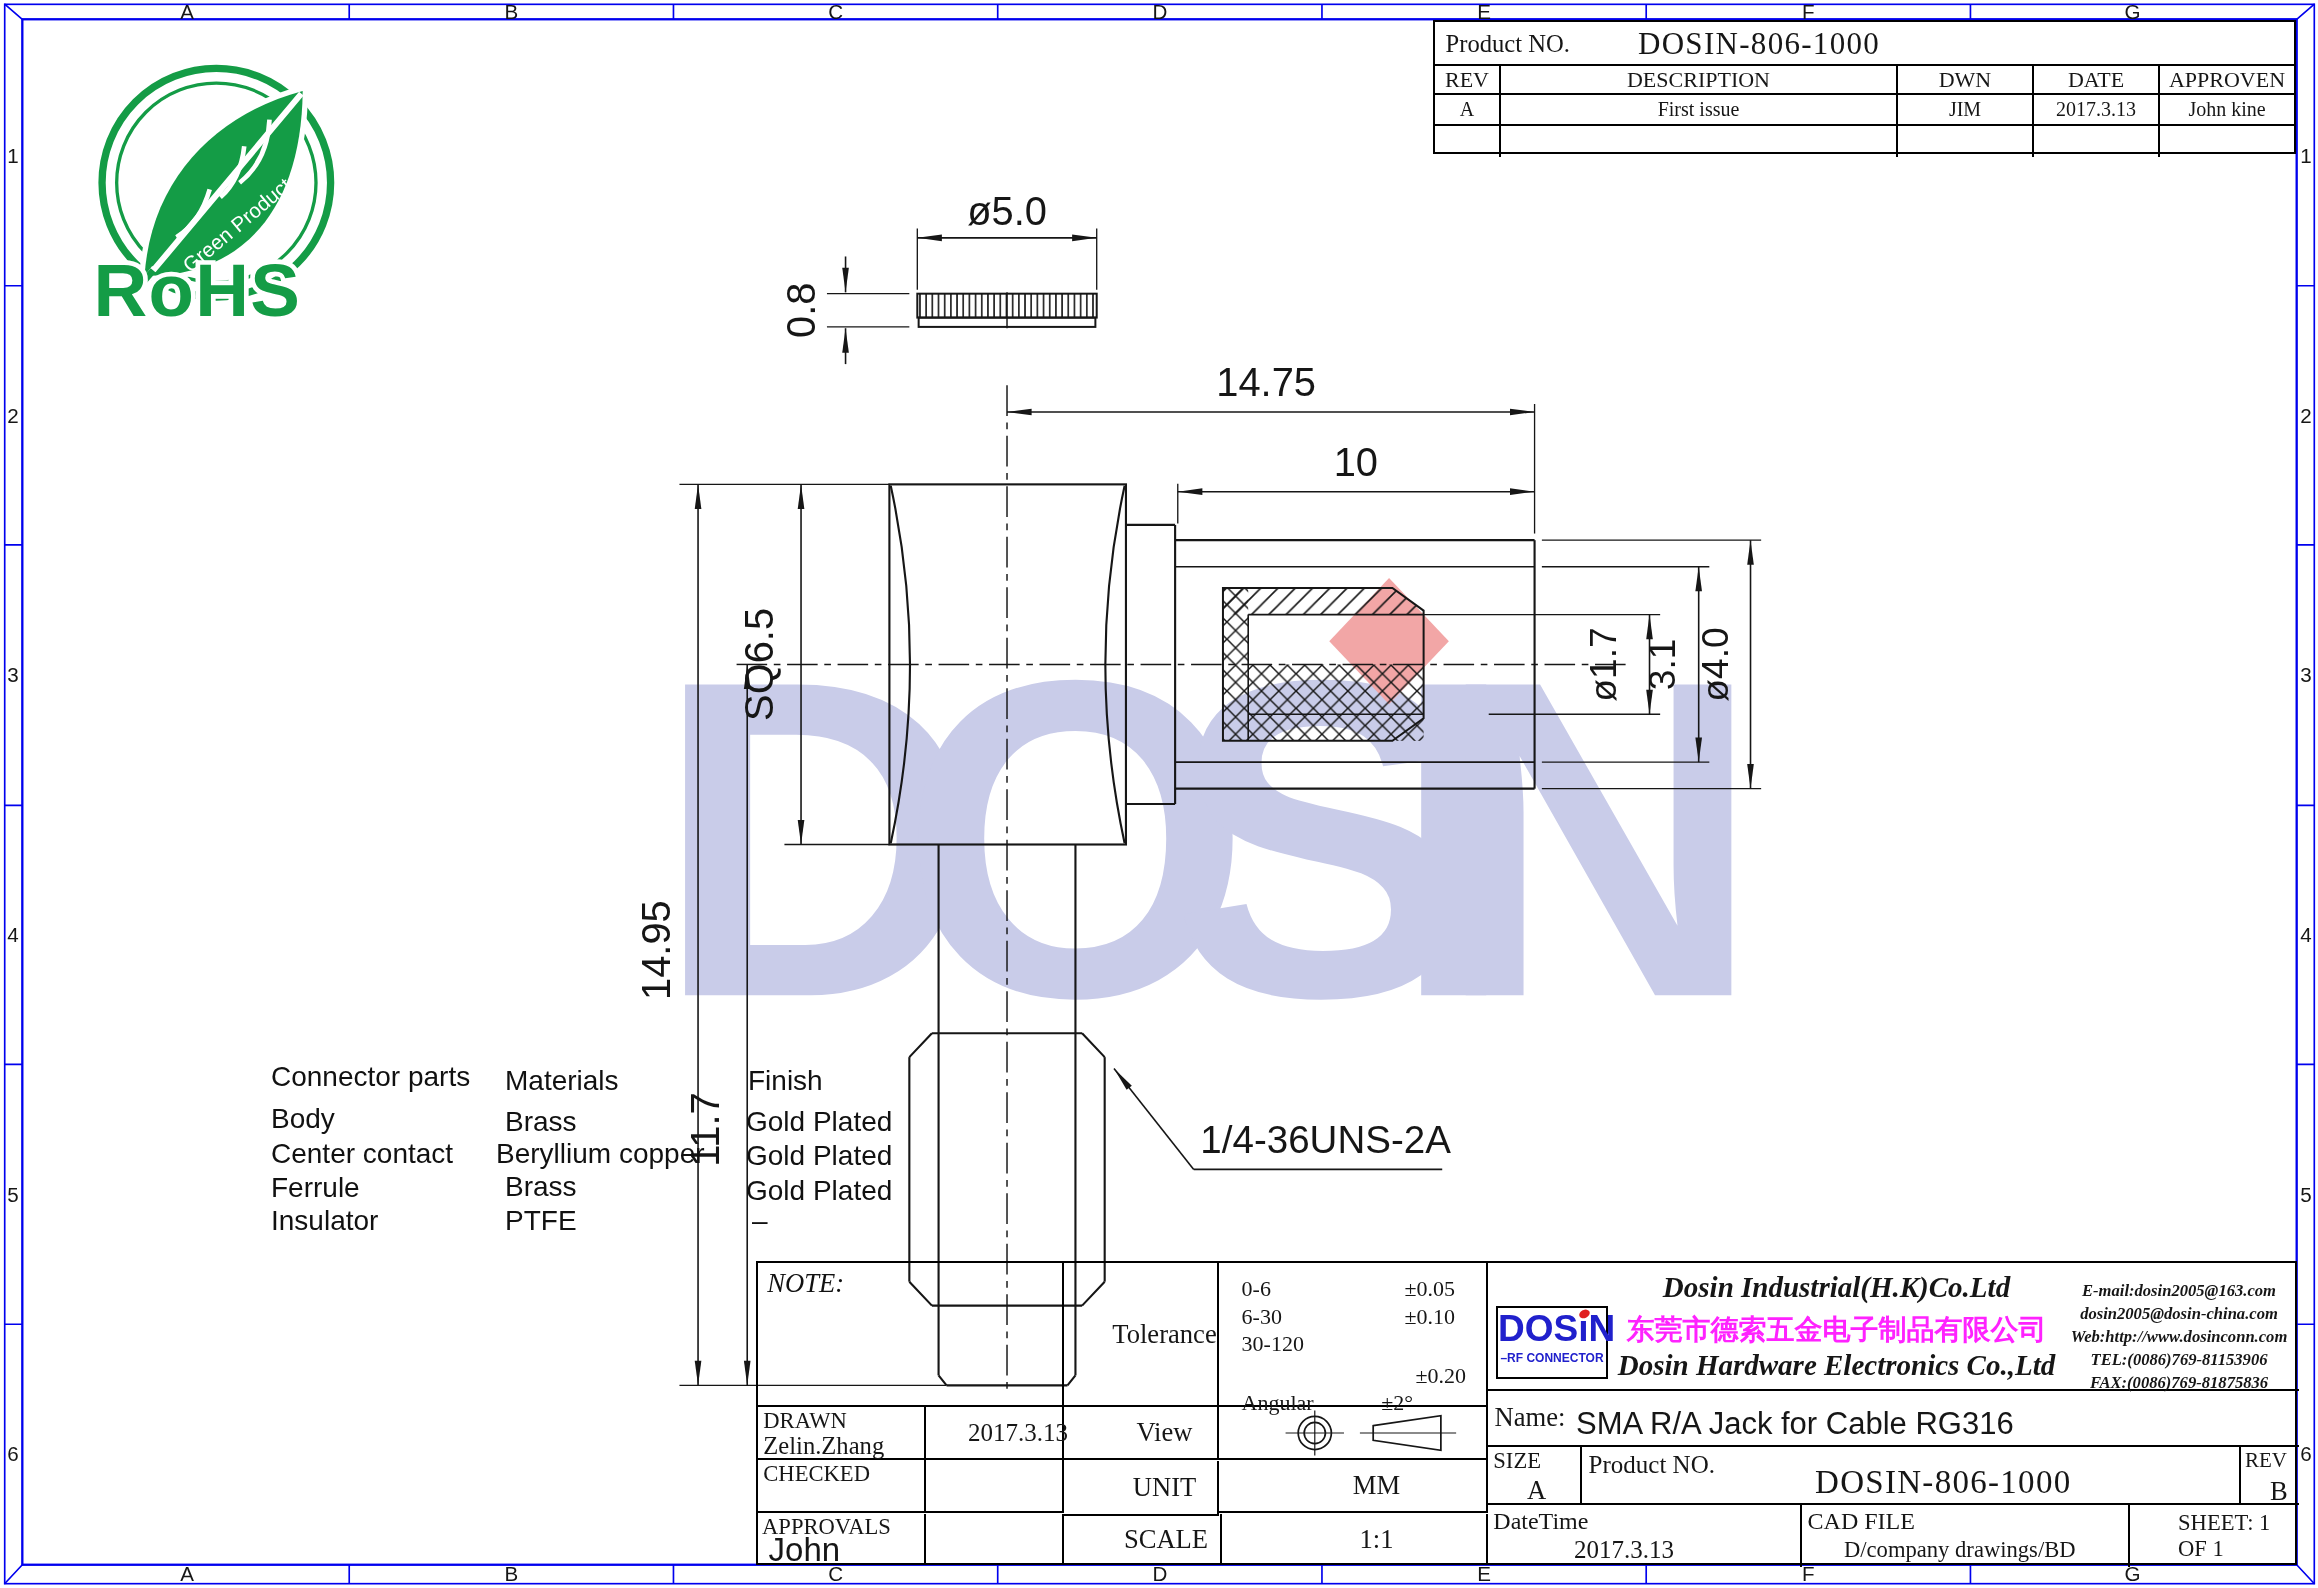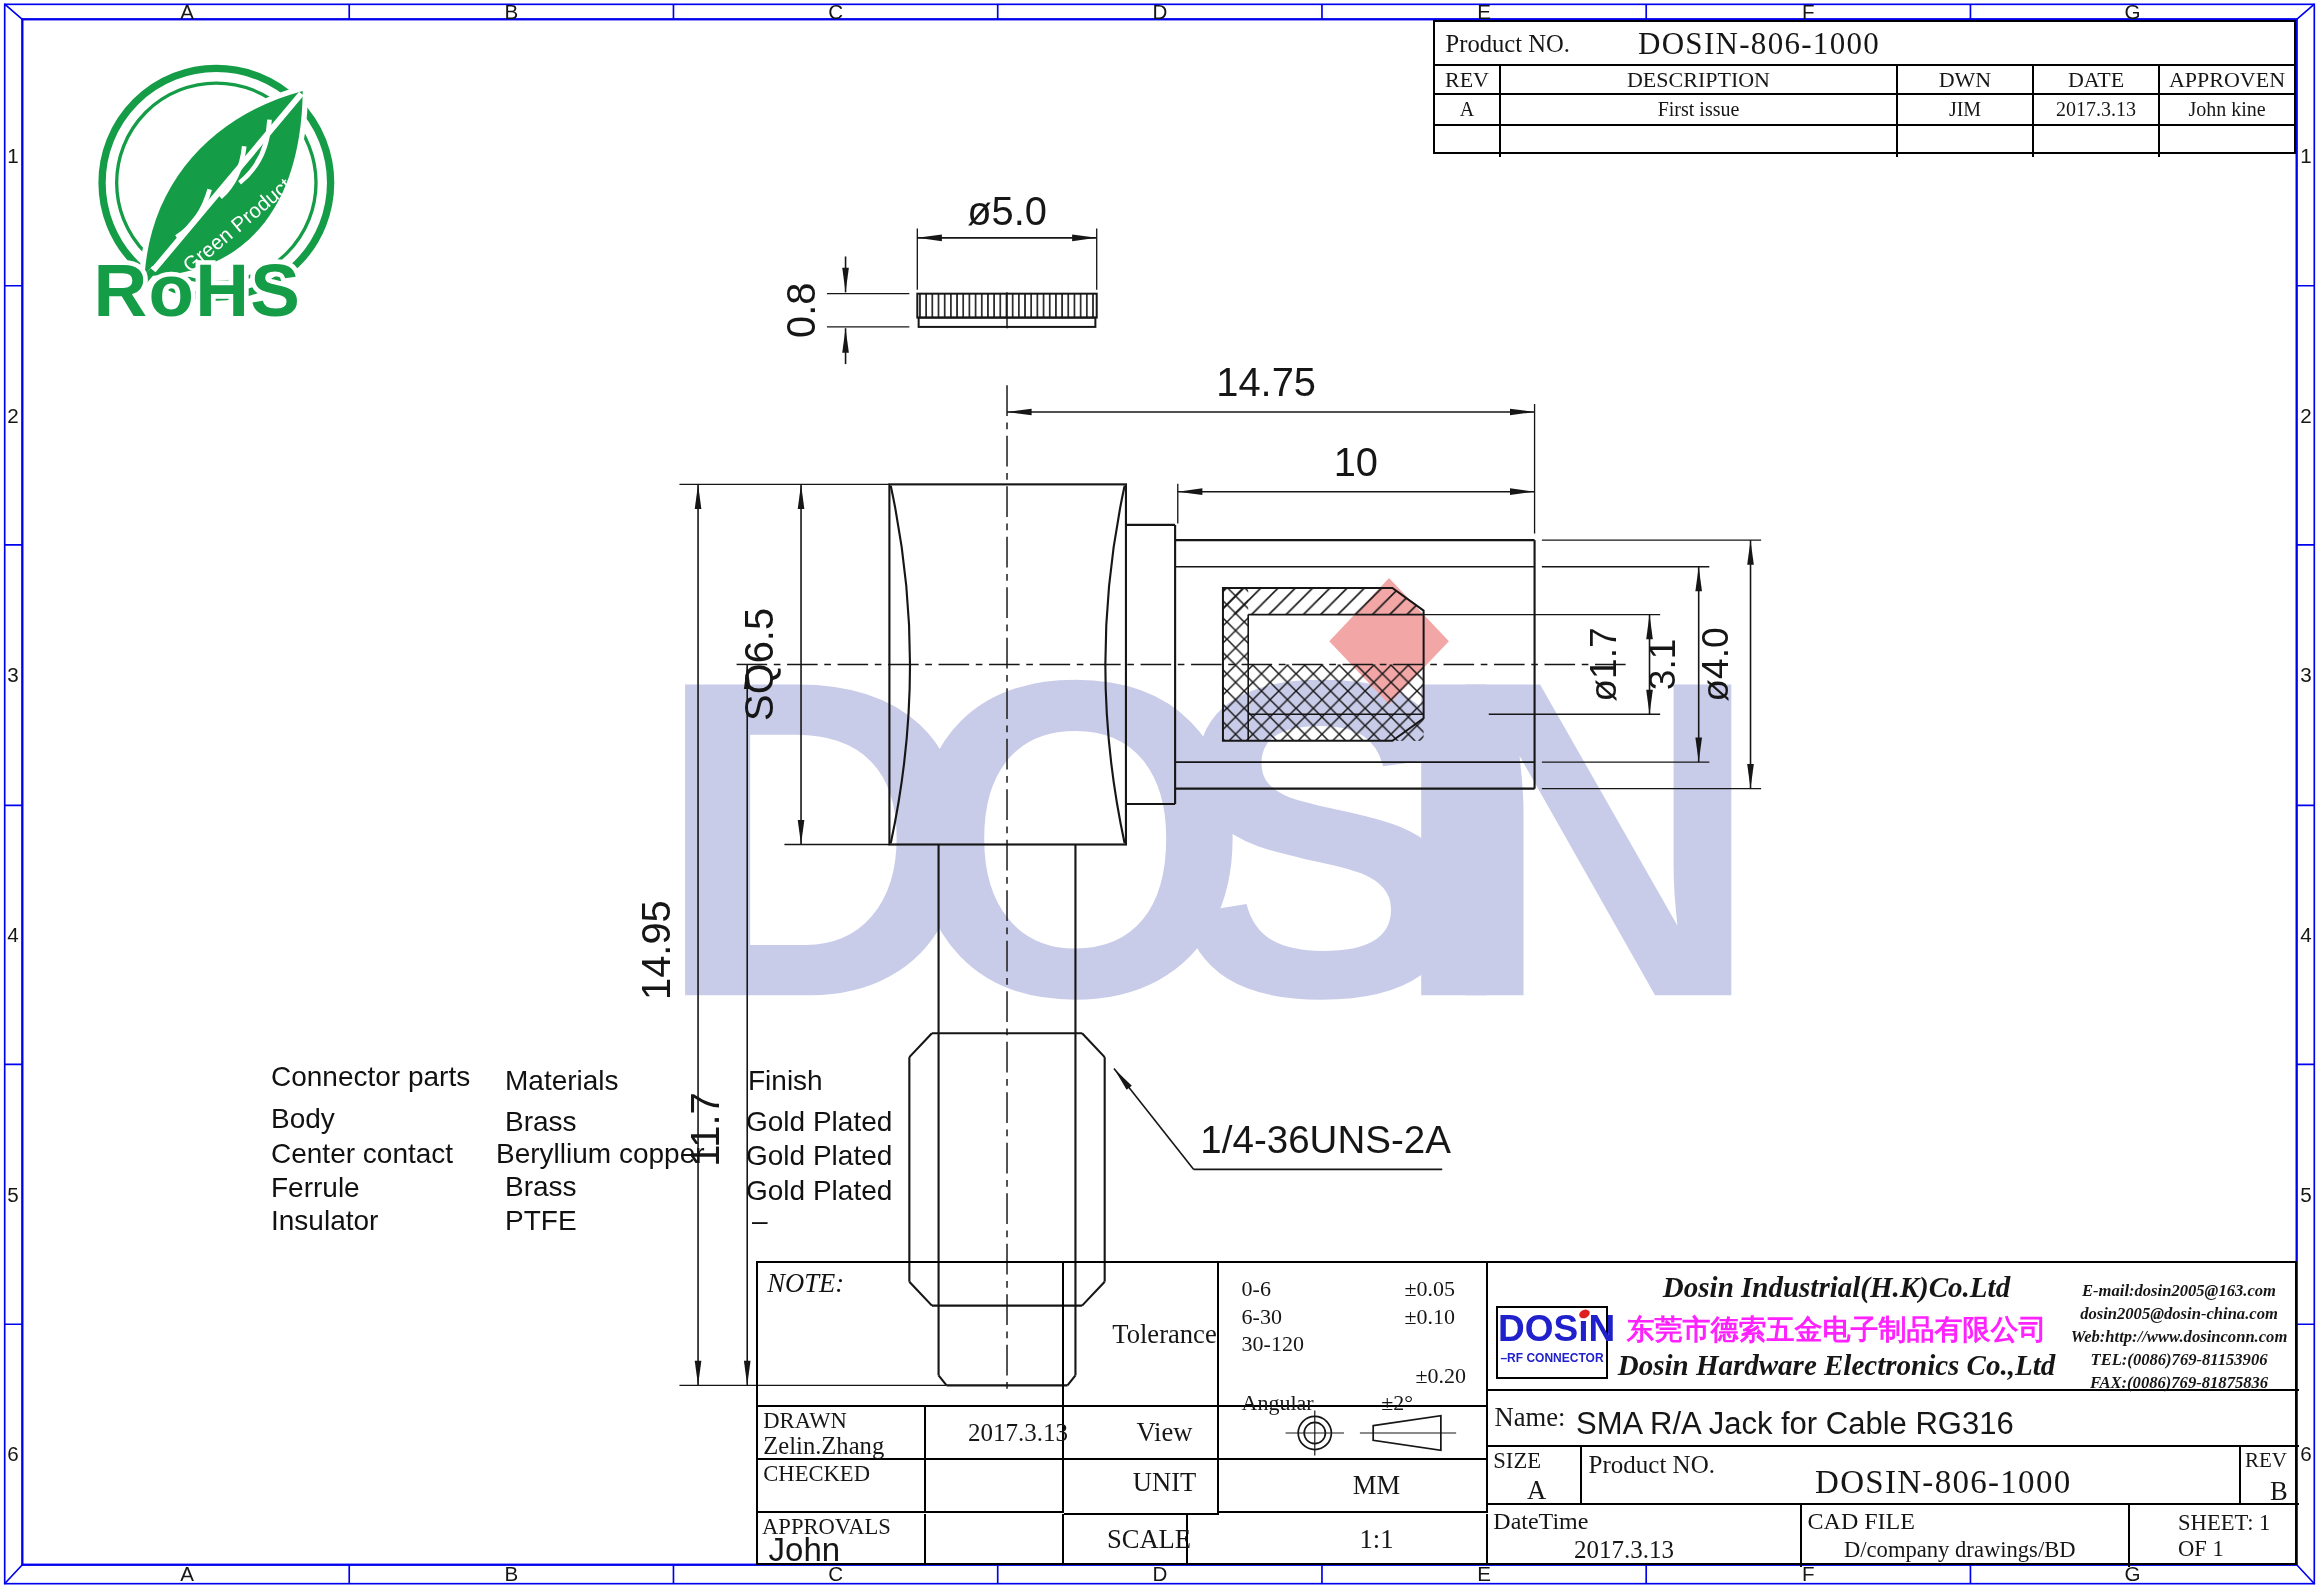--- a/index.html
+++ b/index.html
@@ -330,27 +330,27 @@
       <g stroke="#161616" fill="none" stroke-width="2.6">
         <circle cx="72" cy="36" r="25"></circle>
         <circle cx="72" cy="36" r="16"></circle>
         <line x1="28" y1="36" x2="116" y2="36" stroke-width="1.8"></line>
         <line x1="72" y1="2" x2="72" y2="70" stroke-width="1.8"></line>
         <path d="M160,25 L262,10 L262,62 L160,47 Z"></path>
         <line x1="140" y1="36" x2="285" y2="36" stroke-width="1.8"></line>
       </g>
     </svg>
   </div>
-  <div class="tc bb br ctr" style="left:306px;top:189px;width:155px;height:63px;font-size:26.6px;">
+  <div class="tc bb br ctr" style="left:306px;top:198px;width:155px;height:55px;font-size:26.6px;">
     <span>UNIT</span>
   </div>
   <div class="tc bb br ctr" style="left:461px;top:197px;width:269px;height:53px;font-size:26.6px;">
     <span>MM</span>
   </div>
-  <div class="tc br ctr" style="left:306px;top:251px;width:124px;height:51px;font-size:26.6px;">
+  <div class="tc br ctr" style="left:306px;top:251px;width:158px;height:51px;font-size:26.6px;">
     <span>SCALE</span>
   </div>
   <div class="tc br ctr" style="left:461px;top:251px;width:269px;height:51px;font-size:26.6px;">
     <span>1:1</span>
   </div>
 
   <div class="tc bb" style="left:730px;top:0;width:572px;height:128px;">
     <div class="logo-box">
       <span class="logo-main" style="color:#2020cc;"><span>DOS</span><span style="position:relative;"><span>ı</span><span class="logo-dot" style="background:#e02020;left:0.7px;top:1.3px;"></span></span><span>N</span></span>
       <div class="logo-sub" style="color:#2020cc;">–RF CONNECTOR</div>

